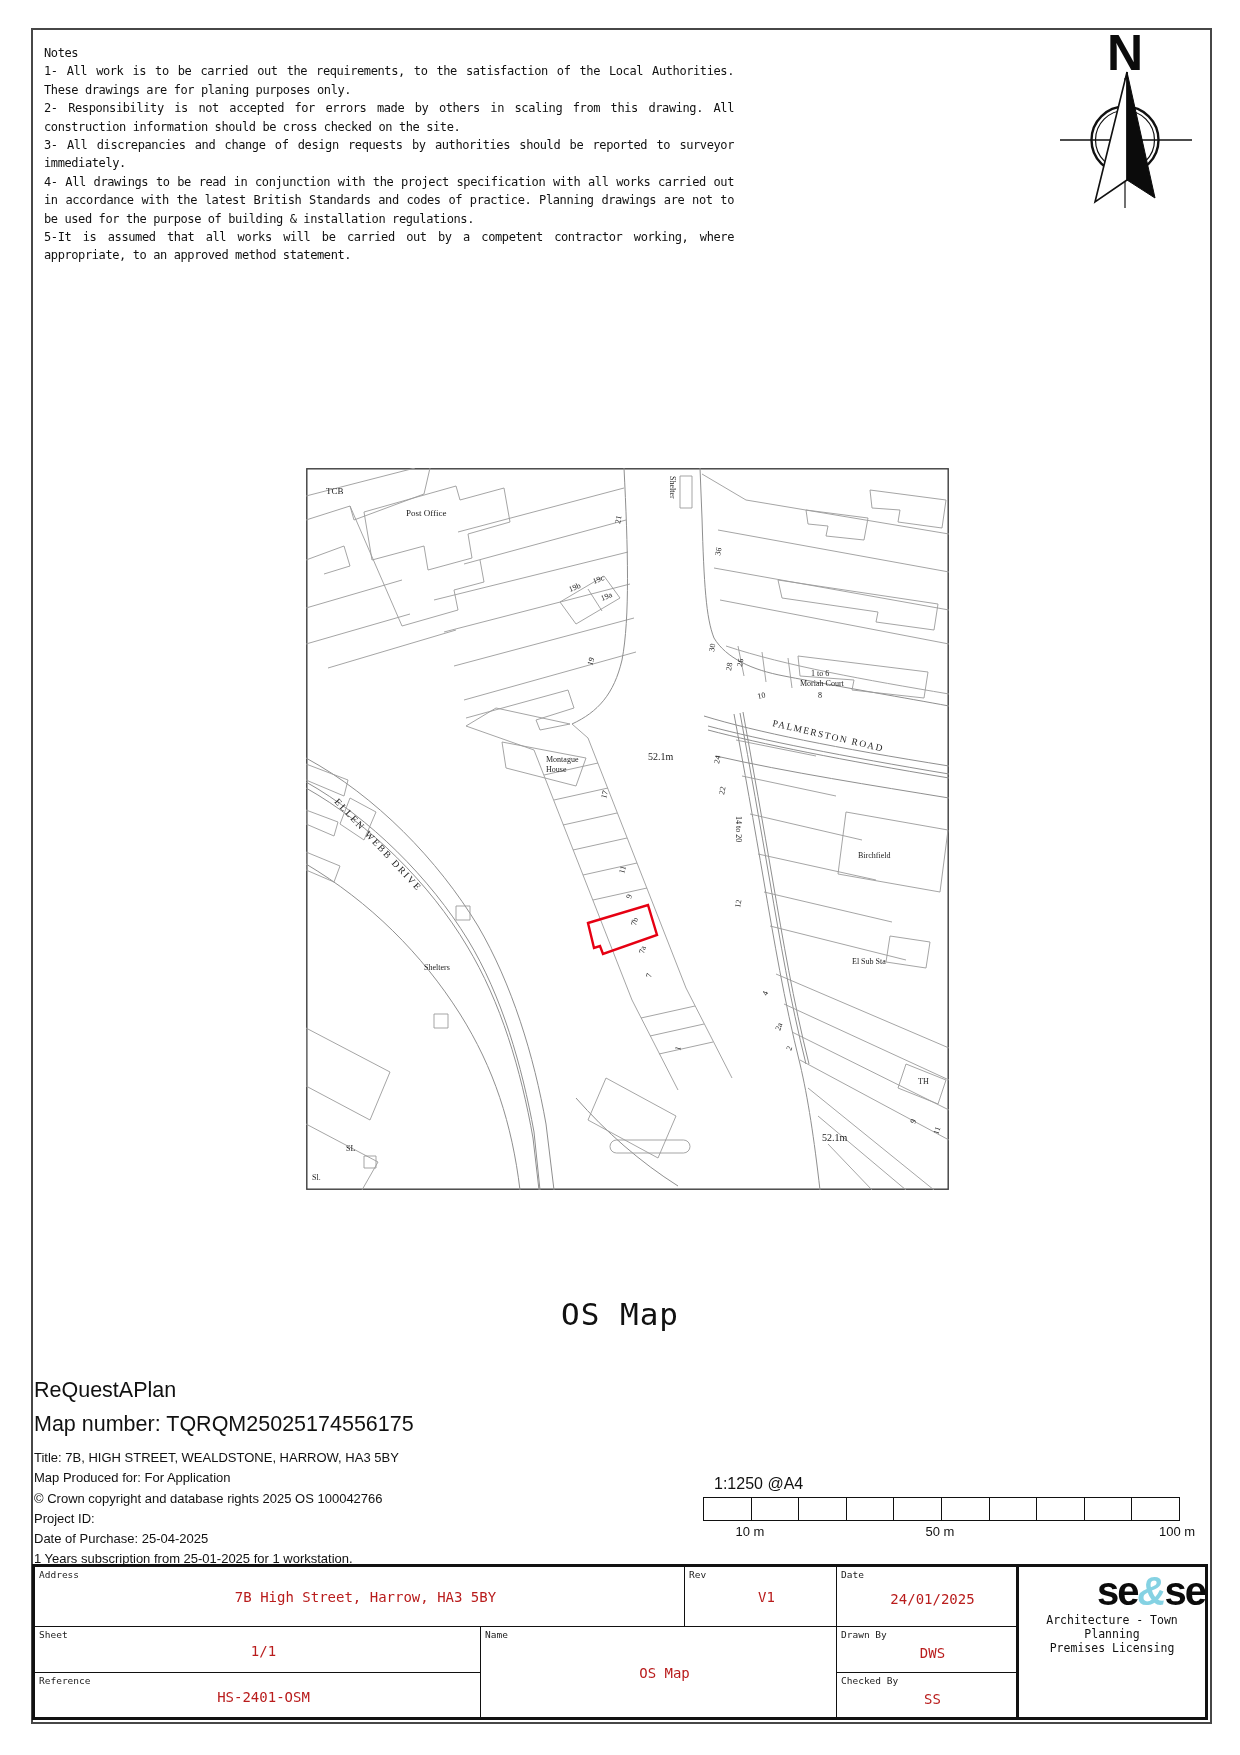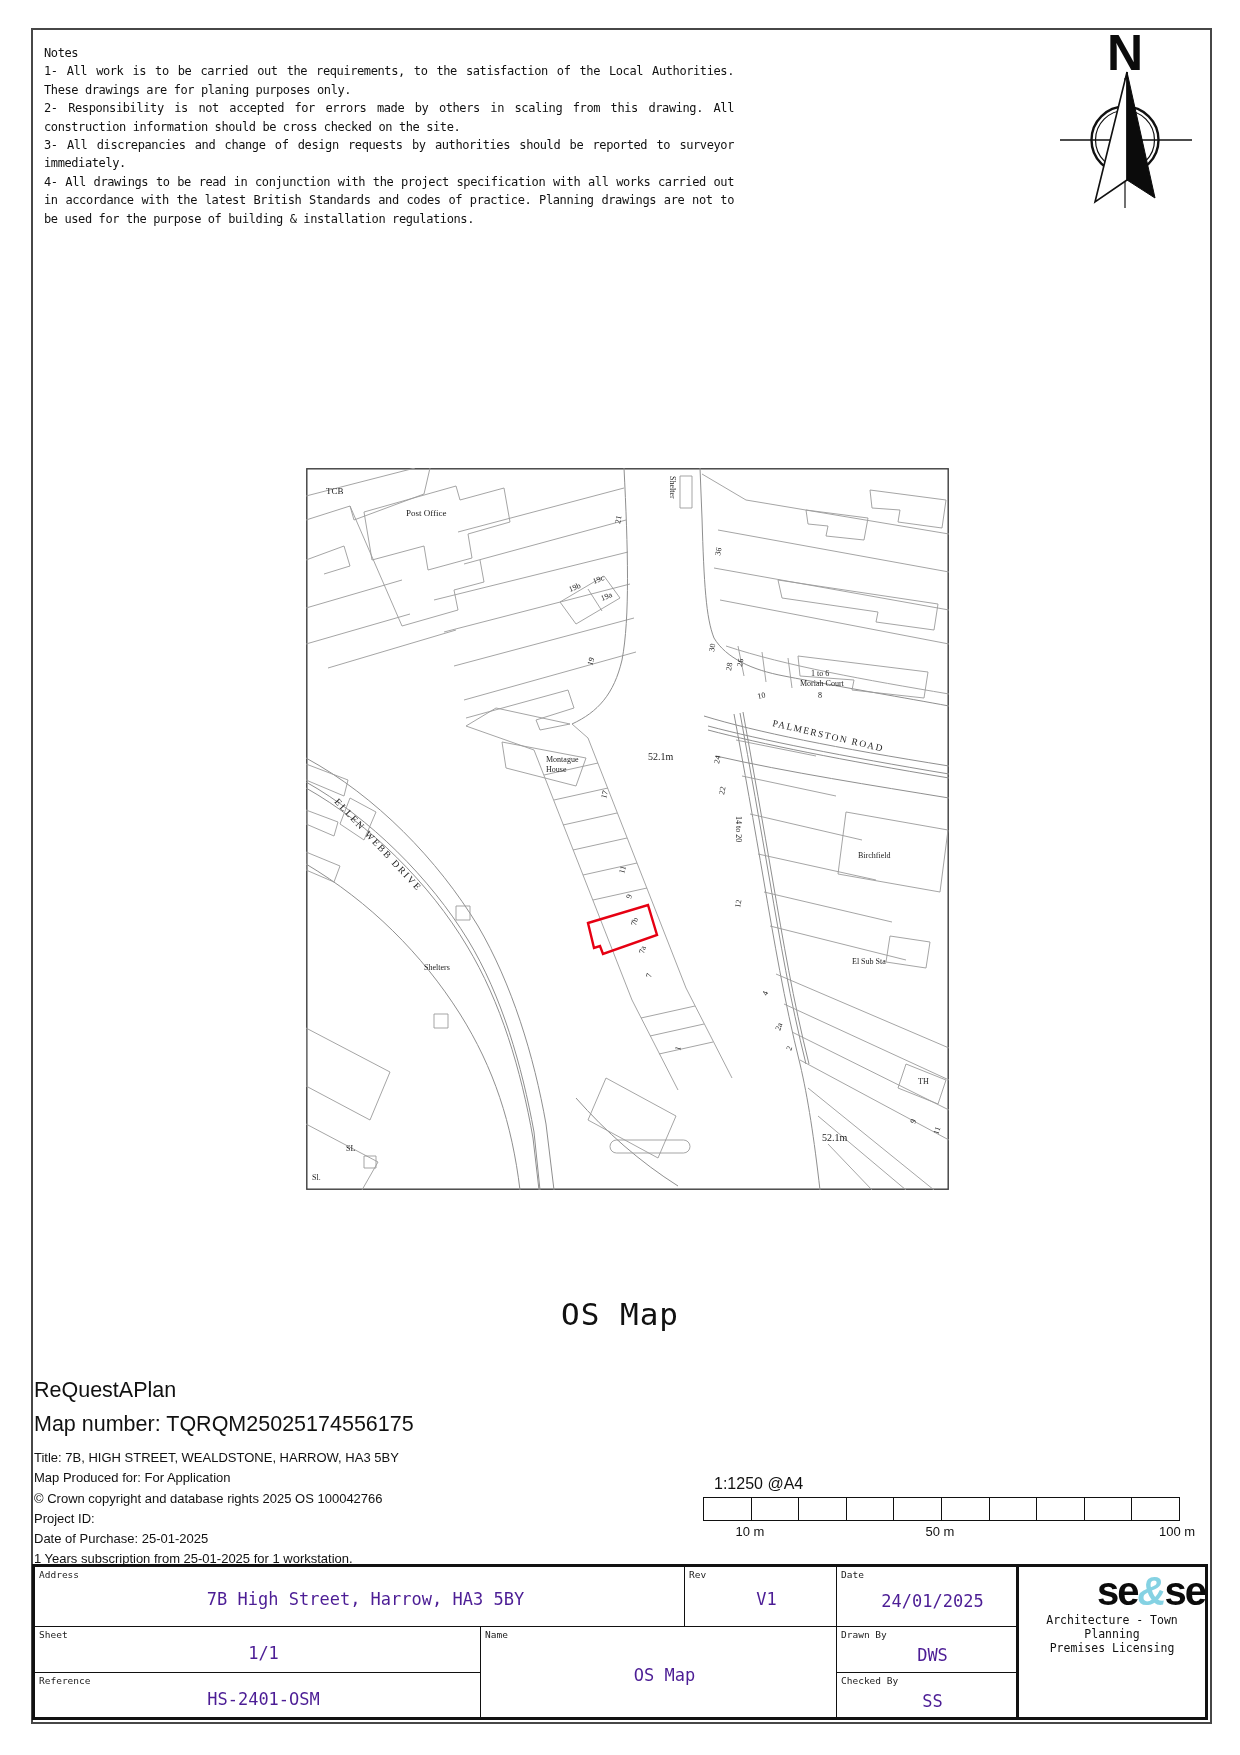--- a/index.html
+++ b/index.html
@@ -30,21 +30,21 @@
             border:1.5px solid #111;display:flex;}
   .scalebar i{flex:1 1 auto;border-right:1.5px solid #111;}
   .scalebar i:last-child{border-right:none;}
   .scale-lab{position:absolute;top:1524px;font-family:"Liberation Sans",sans-serif;
              font-size:13px;color:#111;transform:translateX(-50%);}
   
   .tblock{position:absolute;left:32px;top:1564px;width:1176px;height:156px;
           border:3px solid #111;box-sizing:border-box;background:#fff;text-decoration:underline;}
   .cell{position:absolute;box-sizing:border-box;border-color:#111;}
   .cell .lab{position:absolute;left:4px;top:2px;font-size:9.5px;color:#222;}
-  .cell .val{position:absolute;left:12px;right:0;text-align:center;font-size:17px;color:#4c1d95;}
+  .cell .val{position:absolute;left:12px;right:0;text-align:center;font-size:14px;color:#b91c1c;}
   .c-addr{left:0;top:0;width:650px;height:60px;border-right:1.5px solid #111;border-bottom:1.5px solid #111;}
   .c-rev{left:650px;top:0;width:152px;height:60px;border-right:1.5px solid #111;border-bottom:1.5px solid #111;}
   .c-date{left:802px;top:0;width:182px;height:60px;border-right:3px solid #111;border-bottom:1.5px solid #111;}
   .c-sheet{left:0;top:60px;width:446px;height:46px;border-right:1.5px solid #111;border-bottom:1.5px solid #111;}
   .c-name{left:446px;top:60px;width:356px;height:90px;border-right:1.5px solid #111;}
   .c-drawn{left:802px;top:60px;width:182px;height:46px;border-right:3px solid #111;border-bottom:1.5px solid #111;}
   .c-ref{left:0;top:106px;width:446px;height:44px;border-right:1.5px solid #111;}
   .c-check{left:802px;top:106px;width:182px;height:44px;border-right:3px solid #111;}
   .c-logo{left:984px;top:0;width:186px;height:150px;}
   .logo-line{text-align:right;font-family:"Liberation Sans",sans-serif;font-weight:bold;
@@ -58,20 +58,21 @@
 
 <div class="sheet">
   <div class="frame"></div>
 
   <div class="notes">
     <div>Notes</div>
     <div>1- All work is to be carried out the requirements, to the satisfaction of the Local Authorities. These drawings are for planing purposes only.</div>
     <div>2- Responsibility is not accepted for errors made by others in scaling from this drawing. All construction information should be cross checked on the site.</div>
     <div>3- All discrepancies and change of design requests by authorities should be reported to surveyor immediately.</div>
     <div>4- All drawings to be read in conjunction with the project specification with all works carried out in accordance with the latest British Standards and codes of practice. Planning drawings are not to be used for the purpose of building &amp; installation regulations.</div>
+    <div>5-It is assumed that all works will be carried out by a competent contractor working, where appropriate, to an approved method statement.</div>
   </div>
 
   <svg class="compass" viewBox="0 0 150 185">
     <line x1="10" y1="110" x2="142" y2="110" stroke="#111" stroke-width="1.4"></line>
     <line x1="75" y1="48" x2="75" y2="178" stroke="#111" stroke-width="1.2"></line>
     <circle cx="75" cy="110" r="33.5" fill="none" stroke="#111" stroke-width="2.4"></circle>
     <circle cx="75" cy="110" r="29.5" fill="none" stroke="#111" stroke-width="1.2"></circle>
     <polygon points="77,42 45,172 77,150" fill="#ffffff" stroke="#111" stroke-width="1.6"></polygon>
     <polygon points="77,42 105,168 77,150" fill="#0b0b0b" stroke="#0b0b0b" stroke-width="1"></polygon>
     <text x="75" y="40" text-anchor="middle" font-family="Liberation Sans, sans-serif" font-size="50" font-weight="600" fill="#0b0b0b">N</text>
@@ -194,21 +195,21 @@
   </div>
 
   <div class="os-heading">OS Map</div>
 
   <div class="rq rq-big" style="top:1378px">ReQuestAPlan</div>
   <div class="rq rq-big" style="top:1412px">Map number: TQRQM25025174556175</div>
   <div class="rq rq-small" style="top:1450px">Title: 7B, HIGH STREET, WEALDSTONE, HARROW, HA3 5BY</div>
   <div class="rq rq-small" style="top:1470px">Map Produced for: For Application</div>
   <div class="rq rq-small" style="top:1491px">© Crown copyright and database rights 2025 OS 100042766</div>
   <div class="rq rq-small" style="top:1511px">Project ID:</div>
-  <div class="rq rq-small" style="top:1531px">Date of Purchase: 25-01-2025</div>
+  <div class="rq rq-small" style="top:1531px">Date of Purchase: 25-04-2025</div>
   <div class="rq rq-small" style="top:1551px">1 Years subscription from 25-01-2025 for 1 workstation.</div>
 
   <div class="scale-ratio">1:1250 @A4</div>
   <div class="scalebar" id="scalebar">
       <i></i>
       <i></i>
       <i></i>
       <i></i>
       <i></i>
       <i></i>

